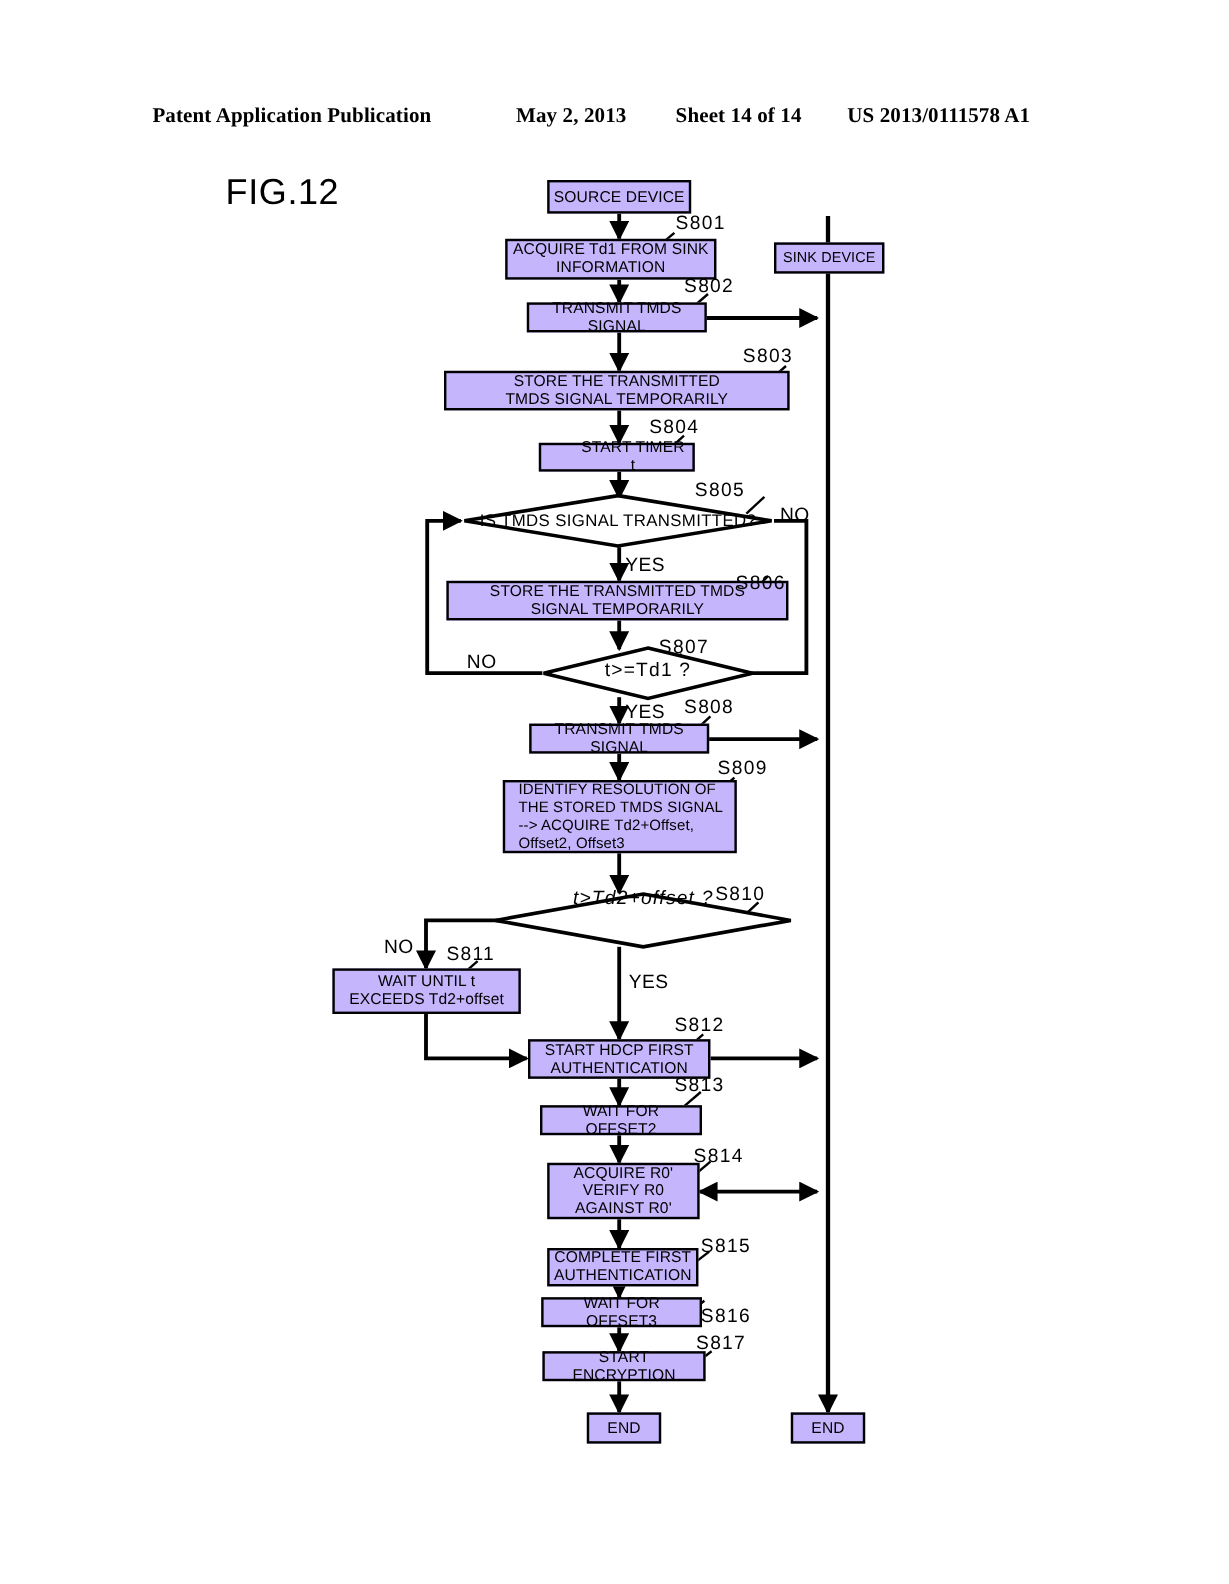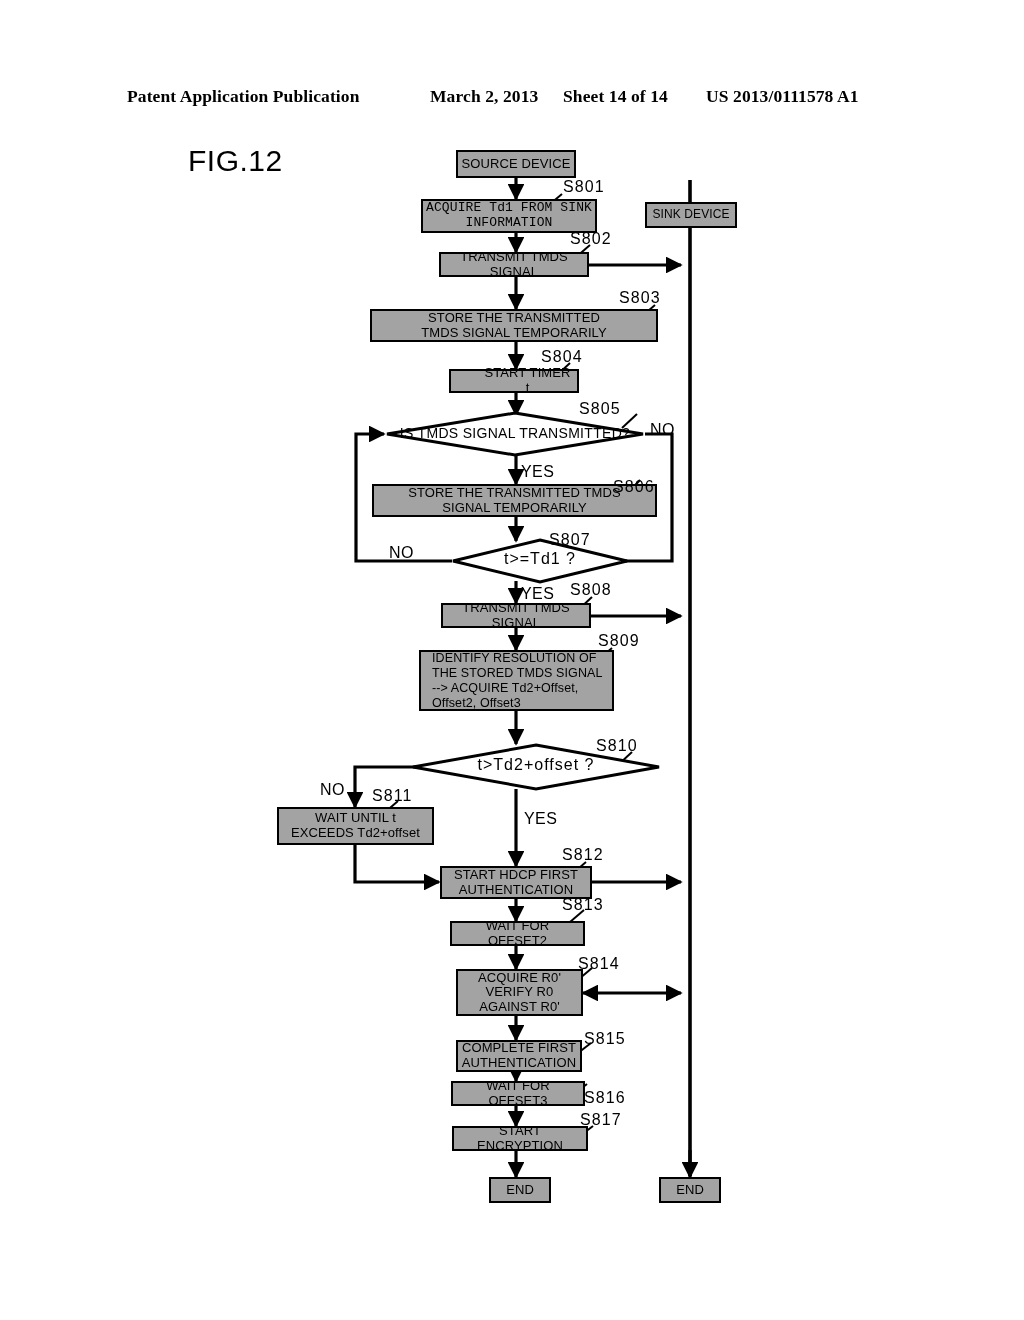--- a/index.html
+++ b/index.html
@@ -53,21 +53,21 @@
     width: 1024px;
     height: 1320px;
   }
   #flow-canvas svg { display: block; }
 
   
   .node {
     position: absolute;
     box-sizing: border-box;
     border: 2.5px solid #000;
-    background: #a3a3a3;
+    background: #c4b5fd;
     display: flex;
     align-items: center;
     justify-content: center;
     text-align: center;
     line-height: 1.12;
     font-size: 13px;
     letter-spacing: 0.1px;
     white-space: pre-line;
     padding: 1px 3px;
   }
@@ -103,21 +103,21 @@
     font-size: 16px;
     letter-spacing: 0.4px;
     white-space: nowrap;
   }
 </style>
 </head>
 <body>
 
 <div id="patent-header">
   <span class="hdr-pub">Patent Application Publication</span>
-  <span class="hdr-date">March 2, 2013</span>
+  <span class="hdr-date">May 2, 2013</span>
   <span class="hdr-sheet">Sheet 14 of 14</span>
   <span class="hdr-num">US 2013/0111578 A1</span>
 </div>
 
 <div id="fig-label">FIG.12</div>
 
 <div id="flow-canvas">
 <svg width="1024" height="1320" viewBox="0 0 1024 1320" xmlns="http://www.w3.org/2000/svg">
   <defs>
     <marker id="arr" viewBox="0 0 10 10" refX="9" refY="5" markerWidth="5.2" markerHeight="5.2" orient="auto-start-reverse">
@@ -204,21 +204,21 @@
 </div>
 
 <div class="node" style="left:456px; top:150px; width:120px; height:28px;">
   <span>SOURCE DEVICE</span>
 </div>
 
 <div class="node" style="left:645px; top:154px; width:92px; height:26px; font-size:12px;margin-top:48px;">
   <span>SINK DEVICE</span>
 </div>
 
-<div class="node" style="left:421px; top:199px; width:176px; height:34px;font-family:Liberation Mono, monospace;">
+<div class="node" style="left:421px; top:199px; width:176px; height:34px;">
   <span>ACQUIRE Td1 FROM SINK
 INFORMATION</span>
 </div>
 
 <div class="node" style="left:439px; top:252px; width:150px; height:25px;">
   <span>TRANSMIT TMDS SIGNAL</span>
 </div>
 
 <div class="node" style="left:370px; top:309px; width:288px; height:33px;">
   <span>STORE THE TRANSMITTED
@@ -257,21 +257,21 @@
 THE STORED TMDS SIGNAL
 --&gt; ACQUIRE Td2+Offset,
 Offset2, Offset3</span>
 </div>
 
 <div style="position:absolute; left:410px; top:743px; width:252px; height:48px;">
   <svg width="252" height="48" viewBox="0 0 252 48" xmlns="http://www.w3.org/2000/svg">
     <polygon points="126,2 249,24 126,46 3,24" fill="#fff" stroke="#000" stroke-width="3"></polygon>
   </svg>
 </div>
-<div class="diamond-label big" style="left:410px; top:756px; width:252px;">t&gt;Td2+offset ?</div>
+<div class="diamond-label big" style="left:410px; top:740px; width:252px;font-style:italic;">t&gt;Td2+offset ?</div>
 
 <div class="node" style="left:277px; top:807px; width:157px; height:38px;">
   <span>WAIT UNTIL t
 EXCEEDS Td2+offset</span>
 </div>
 
 <div class="node" style="left:440px; top:866px; width:152px; height:33px;">
   <span>START HDCP FIRST
 AUTHENTICATION</span>
 </div>

